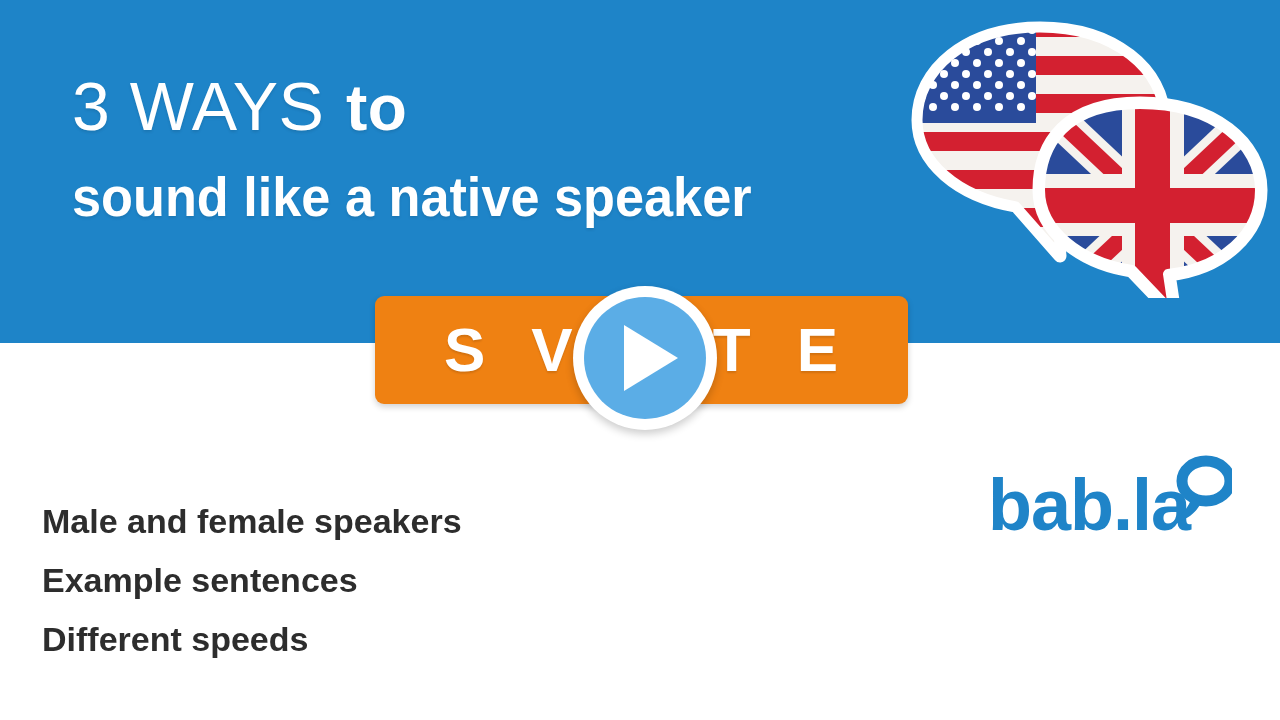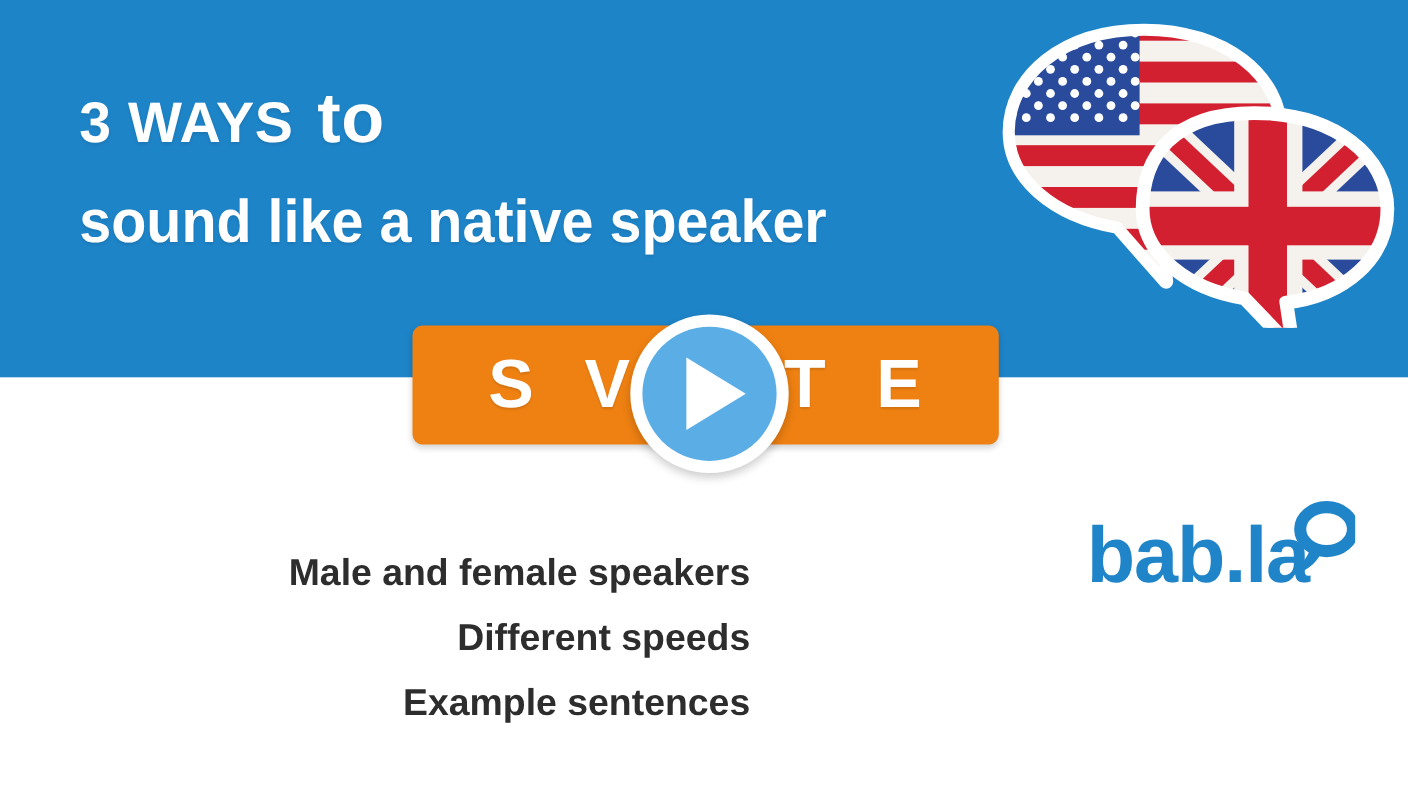--- a/index.html
+++ b/index.html
@@ -39,22 +39,22 @@
     margin: 0;
     color: #ffffff;
     font-size: 76px;
     line-height: 92px;
     font-weight: bold;
     letter-spacing: 0.5px;
     white-space: nowrap;
     text-shadow: 0 2px 3px rgba(0,0,0,0.10);
   }
   .title-line1 .strong {
-    font-size: 52px;
-    font-weight: bold;
+    font-size: 68px;
+    font-weight: normal;
   }
   .title-line1 .light {
     font-size: 64px;
     font-weight: bold;
   }
   .title-line2 {
     margin: 12px 0 0 0;
     color: #ffffff;
     font-size: 55px;
     line-height: 62px;
@@ -148,21 +148,20 @@
     border-bottom: 33px solid transparent;
     border-left: 54px solid #ffffff;
   }
 
   
   .bullets {
     position: absolute;
     left: 42px;
     top: 492px;
     width: 640px;
-    text-align: right;
   }
   .bullet-line {
     color: #2d2d2d;
     font-size: 34px;
     line-height: 59px;
     font-weight: bold;
     white-space: nowrap;
   }
 
   
@@ -352,22 +351,22 @@
   </div>
 
   <div class="play-button">
     <div class="play-disc">
       <div class="play-tri"></div>
     </div>
   </div>
 
   <div class="bullets">
     <div class="bullet-line">Male and female speakers</div>
+    <div class="bullet-line">Example sentences</div>
     <div class="bullet-line">Different speeds</div>
-    <div class="bullet-line">Example sentences</div>
   </div>
 
   <div class="logo">
     <div class="logo-text">bab.la</div>
     <div class="logo-bubble">
       <svg viewBox="0 0 62 70" xmlns="http://www.w3.org/2000/svg">
         <ellipse cx="36" cy="26" rx="24" ry="20" fill="none" stroke="#1f84c8" stroke-width="11"></ellipse>
         <path d="M 22 42 C 18 54, 10 62, 2 68 C 16 66, 26 58, 31 48 Z" fill="#1f84c8"></path>
       </svg>
     </div>

